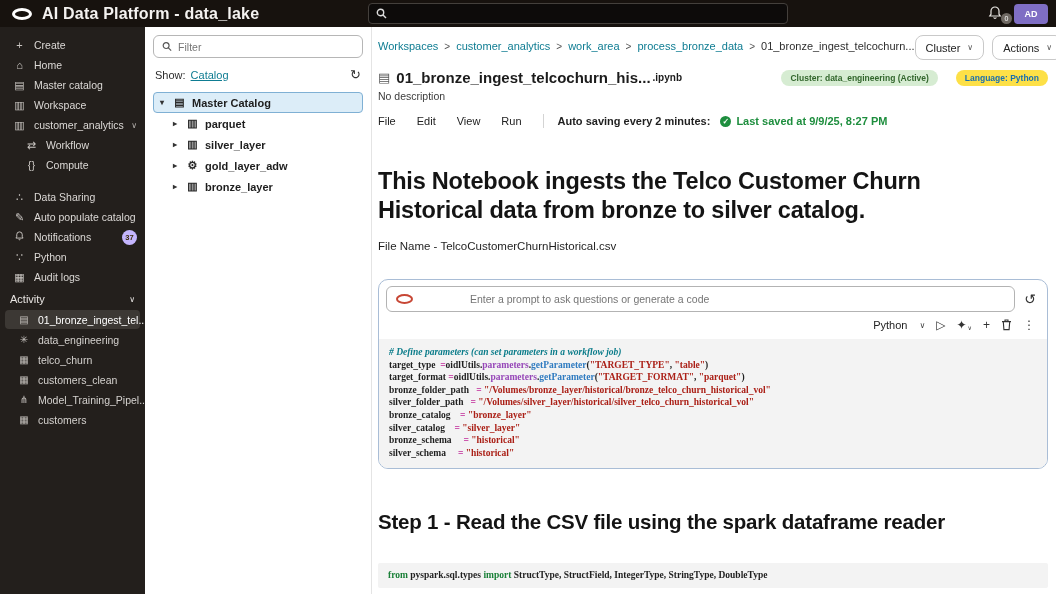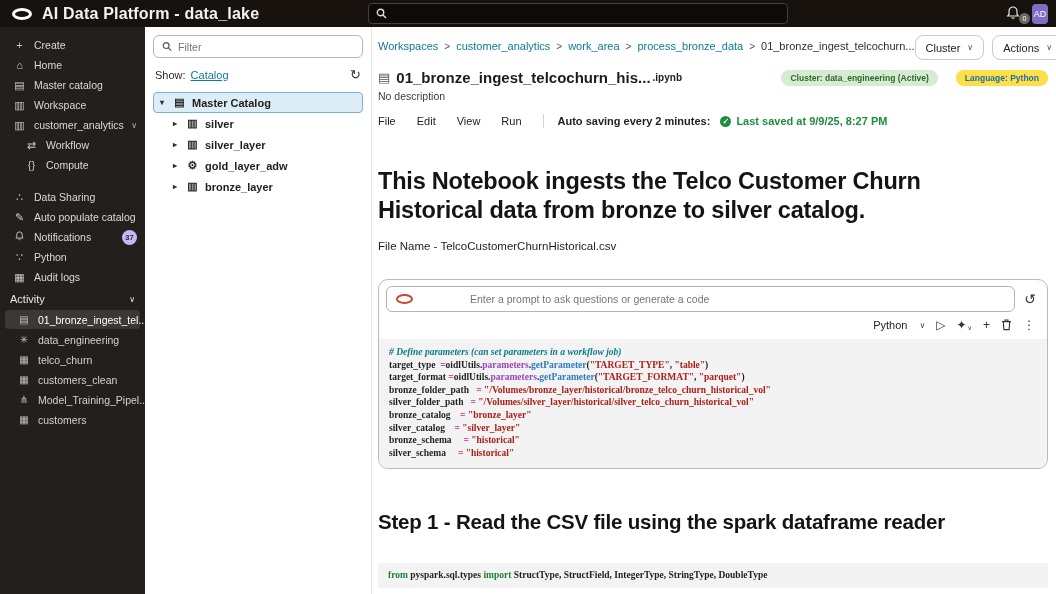--- a/index.html
+++ b/index.html
@@ -12,21 +12,21 @@
   .logo-oval { width:20px; height:12px; border:3px solid #fff; border-radius:50%; margin:0 10px 0 12px; }
   .app-title { color:#f4f2f0; font-size:16px; font-weight:bold; letter-spacing:.2px; }
   .top-search { position:absolute; left:368px; top:3px; width:420px; height:21px; background:#0d0b0a;
     border:1px solid #44403c; border-radius:4px; display:flex; align-items:center; padding:0 7px; }
   .top-search svg { flex:0 0 auto; }
   .top-search input { background:transparent; border:none; outline:none; color:#eee; font-size:10px; margin-left:6px; width:100%; }
   .top-right { position:absolute; right:8px; top:0; height:27px; display:flex; align-items:center; gap:9px; }
   .bell-wrap { position:relative; width:18px; height:18px; cursor:pointer; }
   .bell-badge { position:absolute; right:-7px; bottom:-1px; width:11px; height:11px; background:#6e6862; border-radius:50%;
     color:#fff; font-size:7px; display:flex; align-items:center; justify-content:center; }
-  .avatar { width:16px; height:20px; background:#7f6ec4; border-radius:4px; color:#fff; font-size:9px; font-weight:normal;
+  .avatar { width:34px; height:20px; background:#7f6ec4; border-radius:4px; color:#fff; font-size:9px; font-weight:bold;
     display:flex; align-items:center; justify-content:center; cursor:pointer; }
 
   
   .body-row { flex:1; display:flex; min-height:0; }
 
   
   .sidebar { width:145px; background:#231f1c; color:#dcd9d6; flex:0 0 145px; padding-top:8px; font-size:10.5px; overflow:hidden; }
   .side-item { display:flex; align-items:center; height:20px; padding:0 8px 0 12px; cursor:pointer; white-space:nowrap; }
   .side-item .ic { width:15px; display:inline-block; text-align:center; margin-right:7px; font-size:11px; color:#c8c4c0; flex:0 0 15px; }
   .side-item.sub { padding-left:24px; }
@@ -245,21 +245,21 @@
       </div>
       <div class="tree">
         <div class="tree-row root">
           <span class="tree-caret">▾</span>
           <span class="tree-ic">▤</span>
           <span>Master Catalog</span>
         </div>
         <div class="tree-row child">
           <span class="tree-caret">▸</span>
           <span class="tree-ic">▥</span>
-          <span>silver</span>
+          <span>parquet</span>
         </div>
         <div class="tree-row child">
           <span class="tree-caret">▸</span>
           <span class="tree-ic">▥</span>
           <span>silver_layer</span>
         </div>
         <div class="tree-row child">
           <span class="tree-caret">▸</span>
           <span class="tree-ic">⚙</span>
           <span>gold_layer_adw</span>

